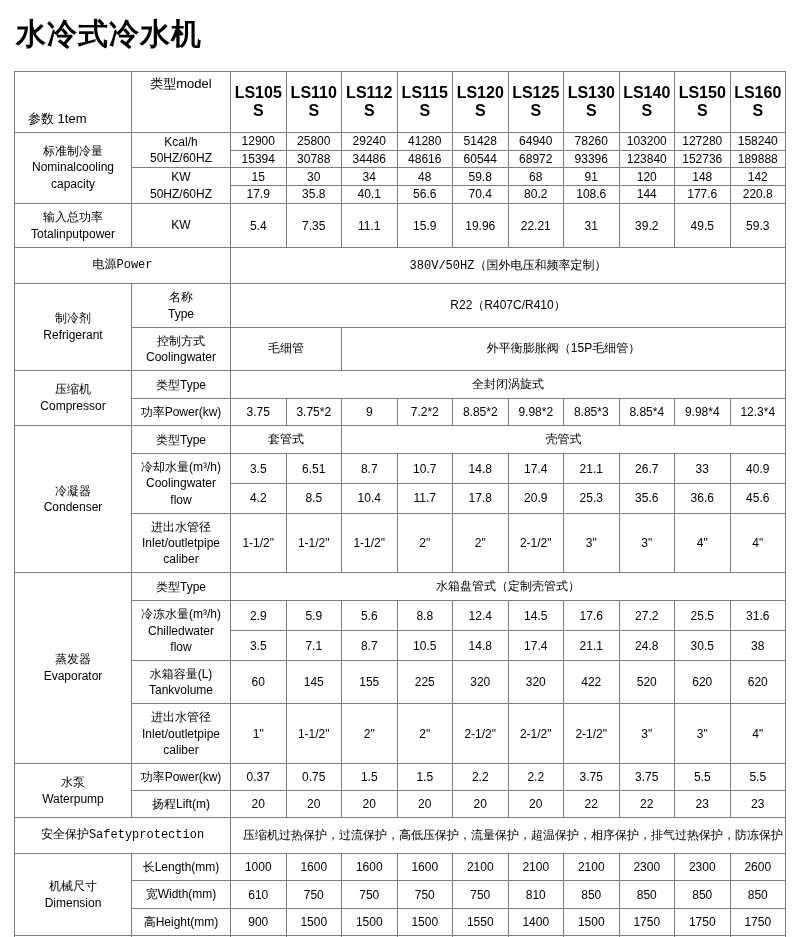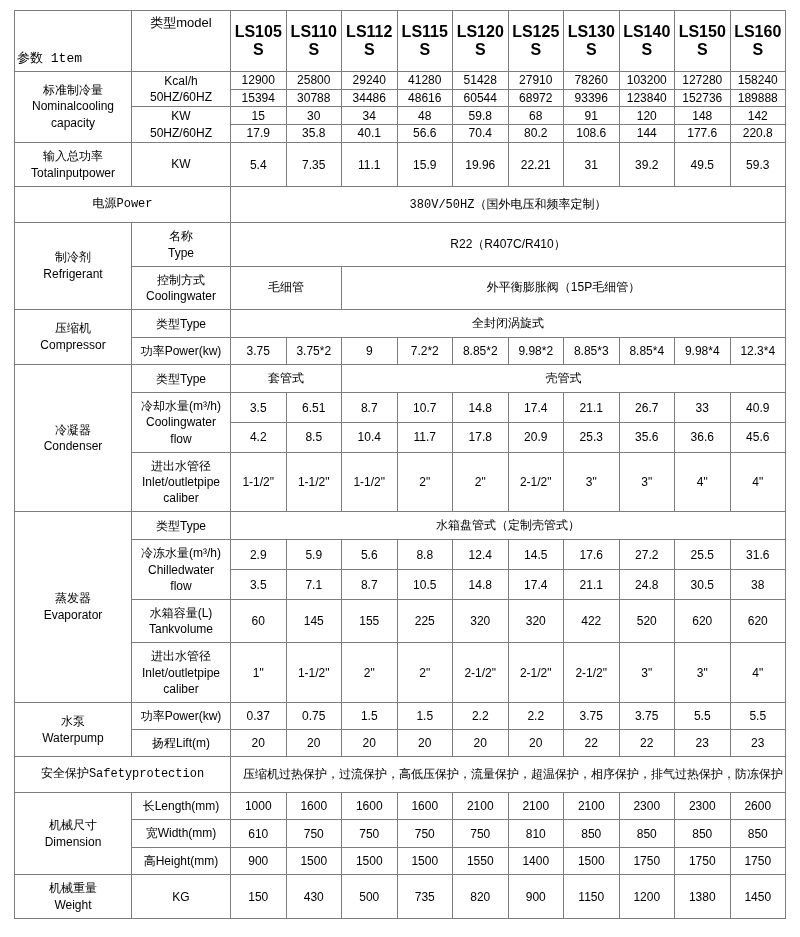--- a/index.html
+++ b/index.html
@@ -33,22 +33,21 @@
   thead th.model-h {
     font-weight: 700;
     font-size: 16px;
     padding: 12px 1px;
   }
   thead th.param-h {
     font-weight: 400;
     font-size: 13px;
     text-align: left;
     vertical-align: bottom;
-    padding: 3px 2px 4px 2px;
-    font-family: Liberation Mono, monospace;
+    padding: 3px 2px 4px 13px;
   }
   thead th.type-h {
     font-weight: 400;
     font-size: 13px;
     vertical-align: top;
     padding: 3px 2px;
     text-align: center;
   }
   td.glabel {
     white-space: pre-line;
@@ -64,20 +63,21 @@
   }
   td.val { font-size: 12px; }
   td.val.left { text-align: right; padding-left: 6px; }
   tr.tight td { padding: 1px 1px; }
   tr.padded td { padding: 9px 2px; font-family: Liberation Mono, monospace; }
 </style>
 </head>
 <body>
 
 <div class="page">
+  <h1 class="title">水冷式冷水机</h1>
 
   <table class="spec">
     <colgroup>
       <col style="width:117px">
       <col style="width:99px">
       <col span="10">
     </colgroup>
     <thead>
       <tr>
         <th class="param-h">参数 1tem</th>
@@ -99,21 +99,21 @@
           <td class="glabel" rowspan="4">标准制冷量
 Nominalcooling
 capacity</td>
           <td class="slabel" rowspan="2">Kcal/h
 50HZ/60HZ</td>
           <td class="val">12900</td>
           <td class="val">25800</td>
           <td class="val">29240</td>
           <td class="val">41280</td>
           <td class="val">51428</td>
-          <td class="val">27910</td>
+          <td class="val">64940</td>
           <td class="val">78260</td>
           <td class="val">103200</td>
           <td class="val">127280</td>
           <td class="val">158240</td>
         </tr>
         <tr class="tight">
           <td class="val">15394</td>
           <td class="val">30788</td>
           <td class="val">34486</td>
           <td class="val">48616</td>

